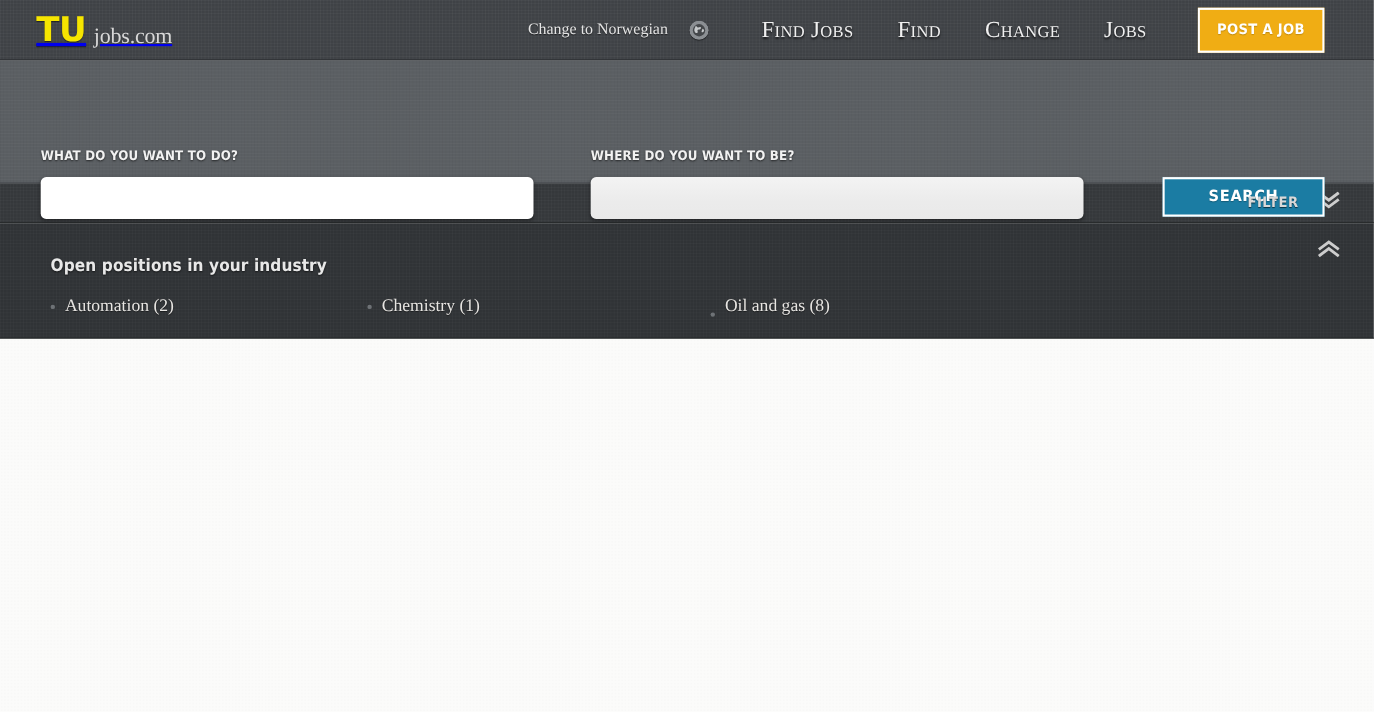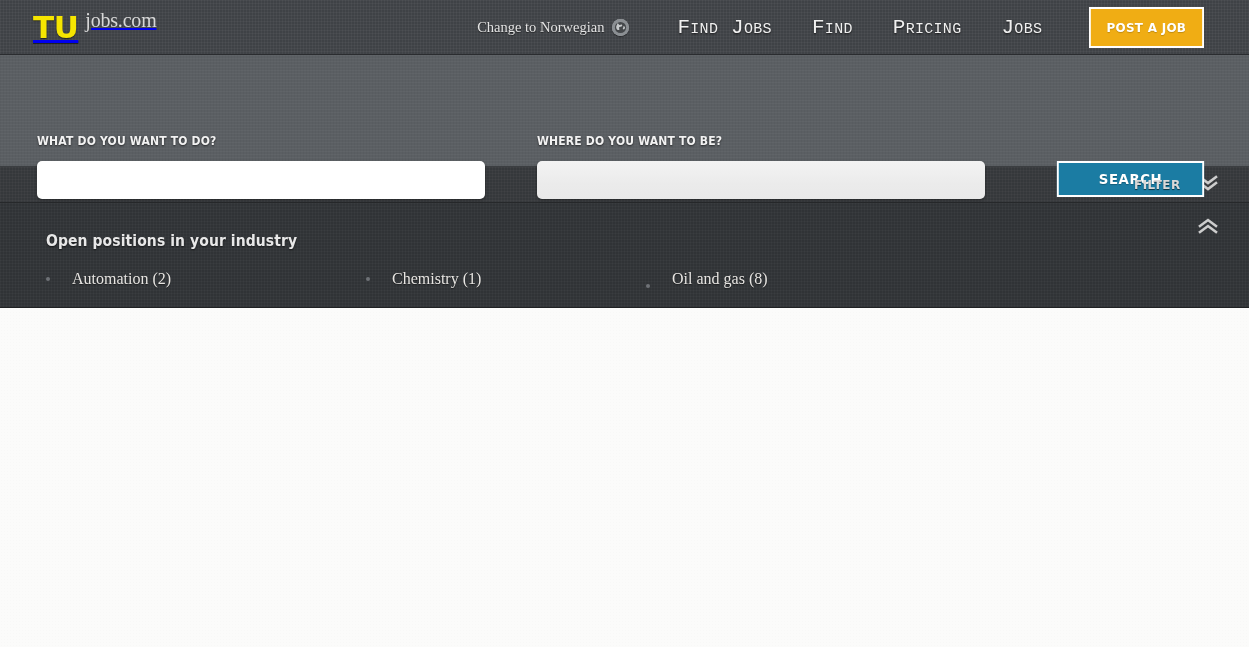--- a/index.html
+++ b/index.html
@@ -22,21 +22,21 @@
       linear-gradient(rgba(255,255,255,0.035) 1px, transparent 1px),
       linear-gradient(90deg, rgba(255,255,255,0.035) 1px, transparent 1px);
     background-size: 3px 3px, 3px 3px;
     border-bottom: 1px solid #2a2c2f;
     display: flex;
     align-items: center;
   }
   .logo {
     margin-left: 33px;
     display: flex;
-    align-items: flex-start;
+    align-items: flex-end;
     user-select: none;
   }
   .logo-tu {
     font-family: "DejaVu Sans", sans-serif;
     font-weight: bold;
     font-size: 31px;
     color: #f6e500;
     letter-spacing: -0.5px;
     text-shadow: 0 1px 1px rgba(0,0,0,0.5);
   }
@@ -50,21 +50,21 @@
 
   .nav {
     margin-left: auto;
     display: flex;
     align-items: center;
     height: 100%;
   }
   .lang {
     display: flex;
     align-items: flex-start;
-    gap: 8px;
+    gap: 20px;
     margin-right: 28px;
     cursor: pointer;
   }
   .lang-text {
     font-family: "Liberation Serif", serif;
     font-size: 14.5px;
     color: #e4e4e4;
     text-shadow: 0 1px 1px rgba(0,0,0,0.55);
     white-space: nowrap;
   }
@@ -73,21 +73,21 @@
     border-radius: 50%;
     background: #8b8f93;
     box-shadow: inset 0 0 0 1px rgba(255,255,255,0.18), 0 1px 1px rgba(0,0,0,0.45);
     display: block;
     position: relative;
     flex: none;
   }
   .globe svg { position:absolute; left:0; top:0; }
 
   .nav-link {
-    font-family: Liberation Mono, monospace;
+    font-family: Liberation Serif, serif;
     font-variant: small-caps;
     font-size: 21px;
     color: #f0f0f0;
     text-decoration: none;
     margin: 0 20px;
     text-shadow: 0 1px 2px rgba(0,0,0,0.7);
     letter-spacing: 0.3px;
     cursor: pointer;
     white-space: nowrap;
   }
@@ -218,21 +218,21 @@
     letter-spacing: 0.1px;
     transform: scaleX(0.9);
     transform-origin: left center;
     text-shadow: 0 1px 2px rgba(0,0,0,0.6);
     white-space: nowrap;
   }
   .ind-item {
     position: absolute;
     display: flex;
     align-items: center;
-    gap: 22px;
+    gap: 9px;
     cursor: pointer;
     white-space: nowrap;
   }
   .ind-dot {
     width: 4px; height: 4px; border-radius: 50%;
     background: #6e7276;
     flex: none;
   }
   .ind-label {
     font-family: "Liberation Serif", serif;
@@ -267,21 +267,21 @@
         <svg width="17" height="17" viewBox="0 0 17 17">
           <circle cx="8.5" cy="8.5" r="8.5" fill="#8b8f93"></circle>
           <circle cx="8.5" cy="8.5" r="5.6" fill="#45484b"></circle>
           <path d="M5.5 4.3c1 .3 1.1 1.4 2 1.6.9.2 1.4-.7 2.3-.4.8.3.5 1.6-.3 2-.8.4-2 .1-2.4.9-.3.7.5 1.3.3 2-.2.6-1.1.8-1.7.5-1-.5-1.6-1.8-1.5-2.9.1-1.2 1-2.4 1.3-3.7z" fill="#c6c9cb"></path>
           <path d="M11.6 7.1c.7.2 1.3.8 1.4 1.5.1.8-.5 1.6-1.2 1.8-.5.1-1-.3-1-.8 0-.7.6-1.1.6-1.7 0-.3.1-.7.2-.8z" fill="#c6c9cb"></path>
         </svg>
       </span>
     </div>
     <a class="nav-link" href="#">Find Jobs</a>
     <a class="nav-link" href="#">Find</a>
-    <a class="nav-link" href="#">Pricing</a>
+    <a class="nav-link" href="#">Change</a>
     <a class="nav-link" href="#">Jobs</a>
     <a class="post-job" href="#">POST A JOB</a>
   </div>
 </div>
 
 <div class="searchpanel">
   <div class="field-label" style="left:37px; top:79px;">WHAT DO YOU WANT TO DO?</div>
   <input class="sinput" id="what-input" type="text" placeholder="" style="">
 
   <div class="field-label" style="left:537px; top:79px;">WHERE DO YOU WANT TO BE?</div>
@@ -306,21 +306,21 @@
       <path d="M3 8 L11 2 L19 8" stroke="#cdcdcd" stroke-width="2.6" fill="none" stroke-linecap="square"></path>
       <path d="M3 14 L11 8 L19 14" stroke="#cdcdcd" stroke-width="2.6" fill="none" stroke-linecap="square"></path>
     </svg>
   </span>
 </div>
 <div class="industry-title">Open positions in your industry</div>
 <div class="ind-item" style="left:46px; top:270px;">
   <span class="ind-dot"></span>
   <span class="ind-label">Automation (2)</span>
 </div>
-<div class="ind-item" style="left:366px; top:270px;">
+<div class="ind-item" style="left:334px; top:270px;">
   <span class="ind-dot"></span>
   <span class="ind-label">Chemistry (1)</span>
 </div>
 <div class="ind-item" style="left:646px; top:270px;align-items:flex-end;">
   <span class="ind-dot"></span>
   <span class="ind-label">Oil and gas (8)</span>
 </div>
 
 <div class="content">
 

